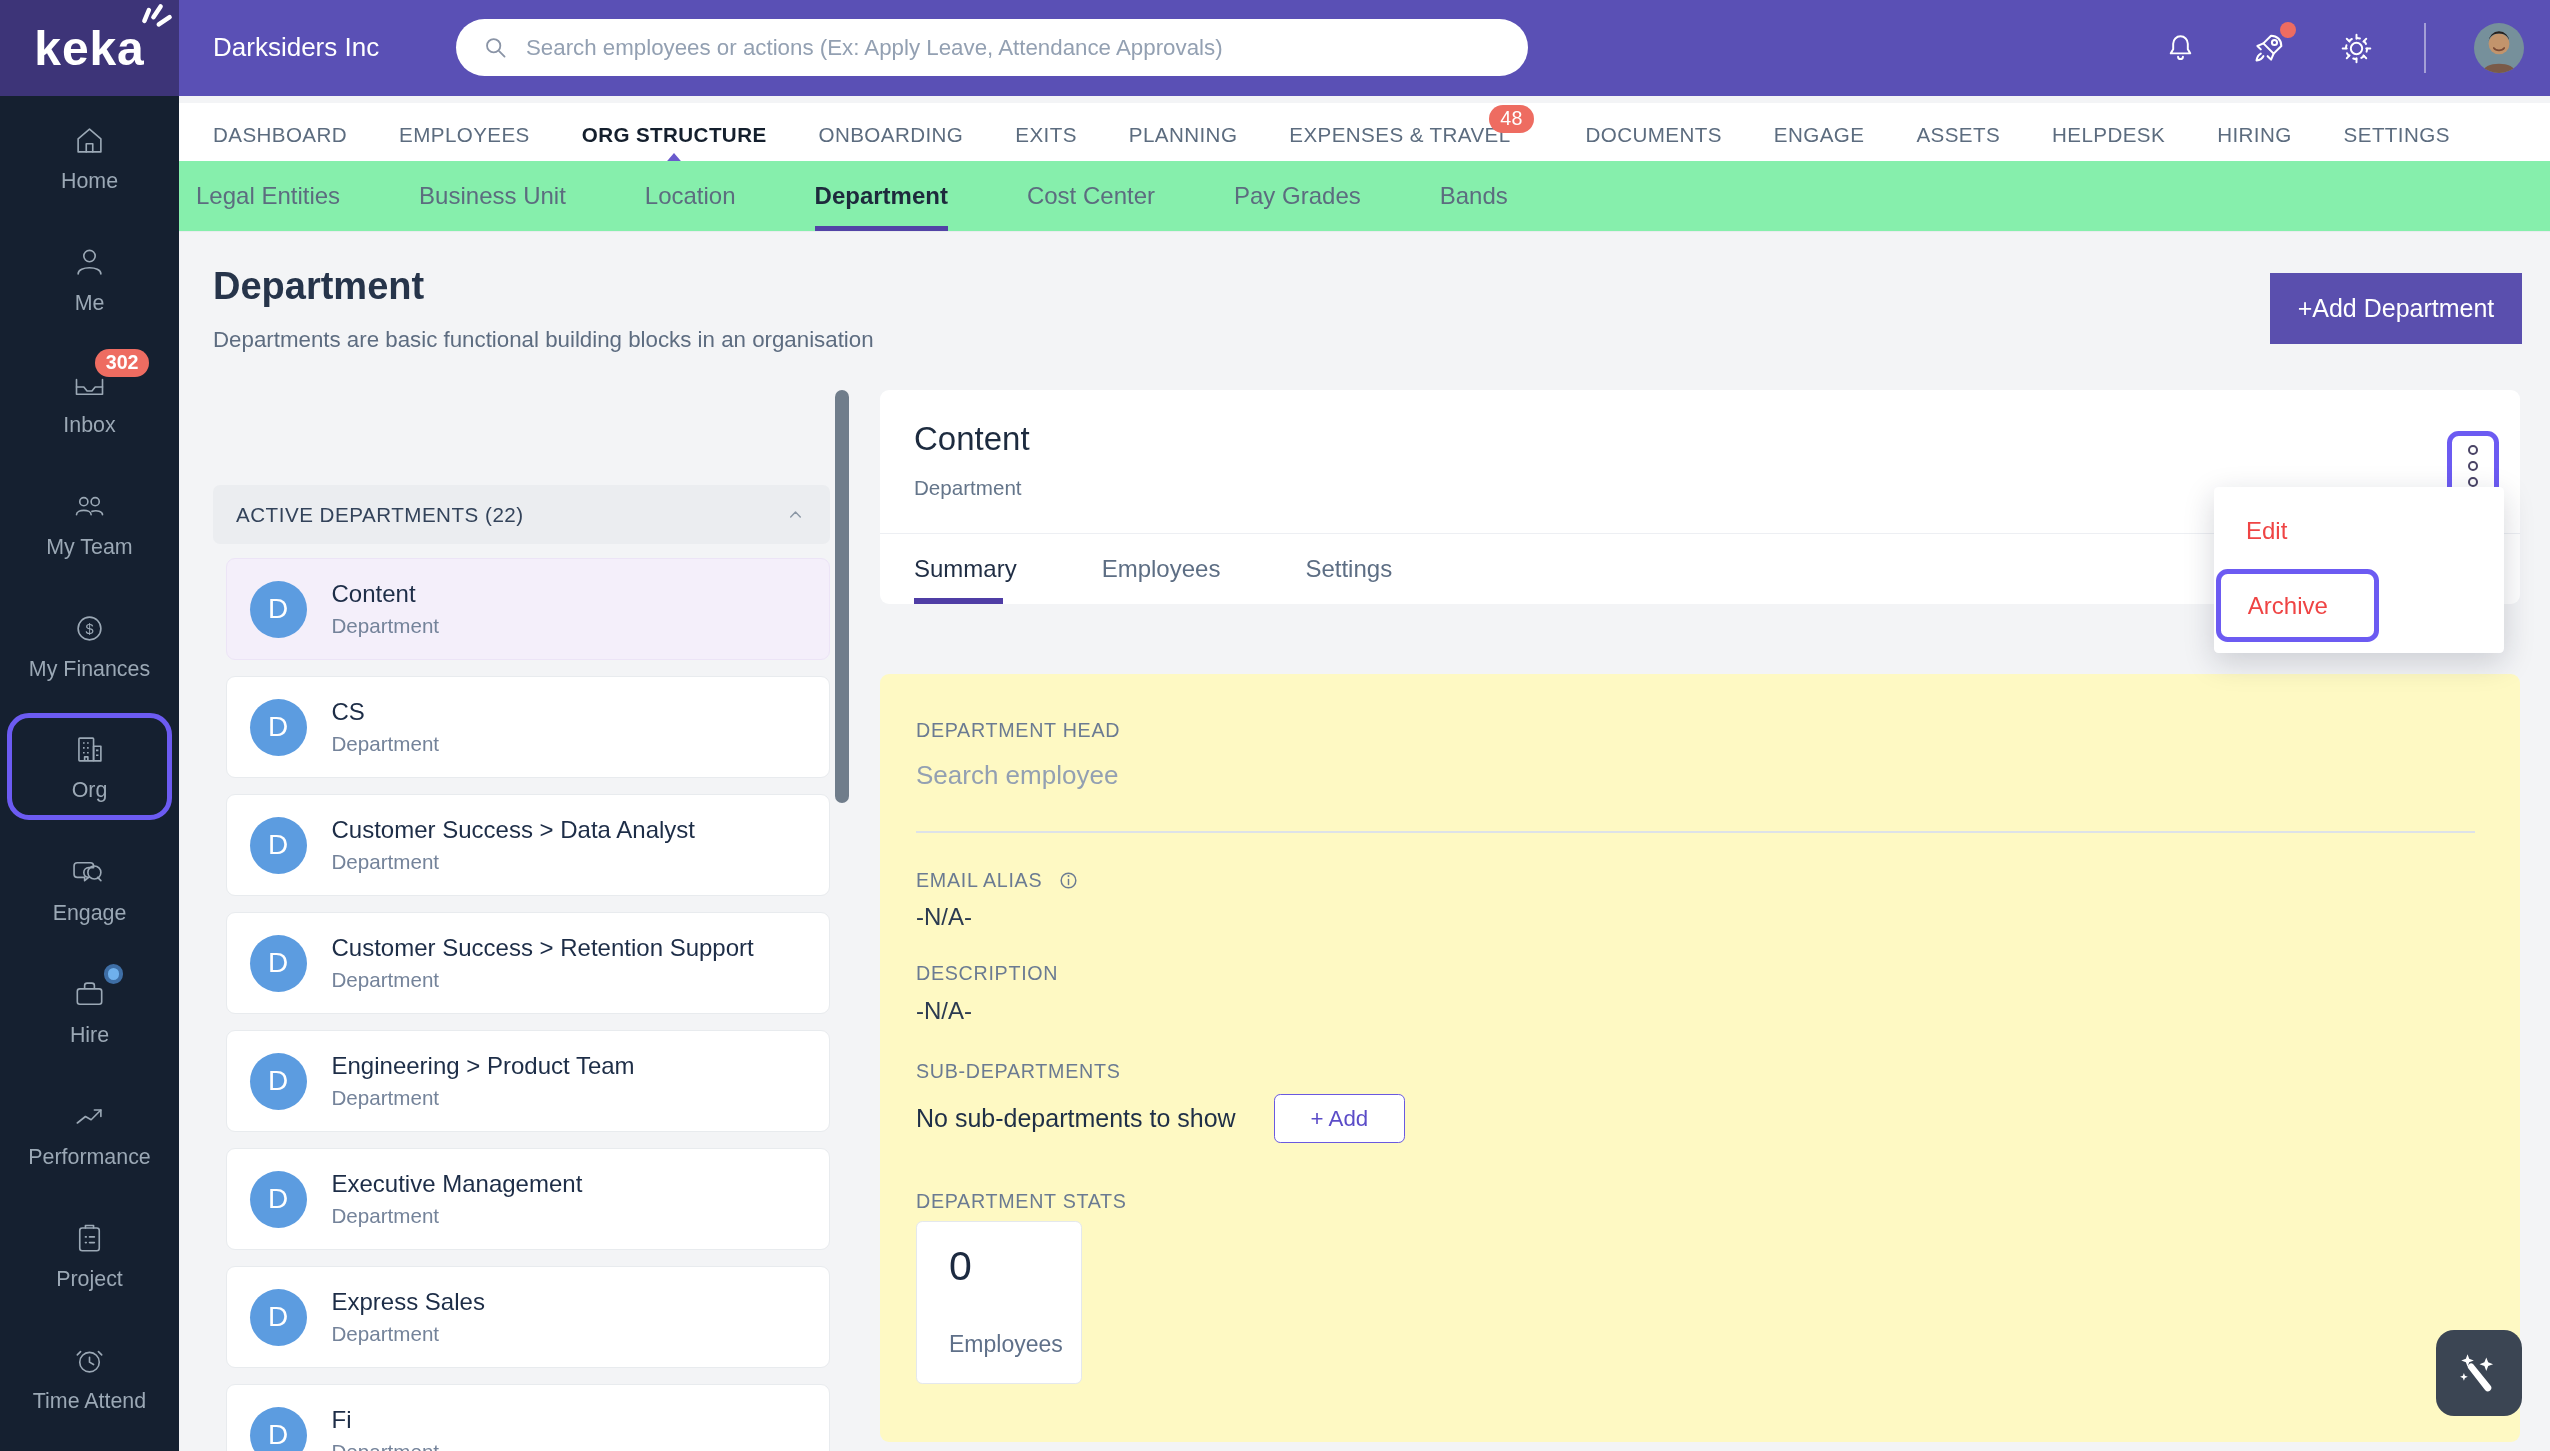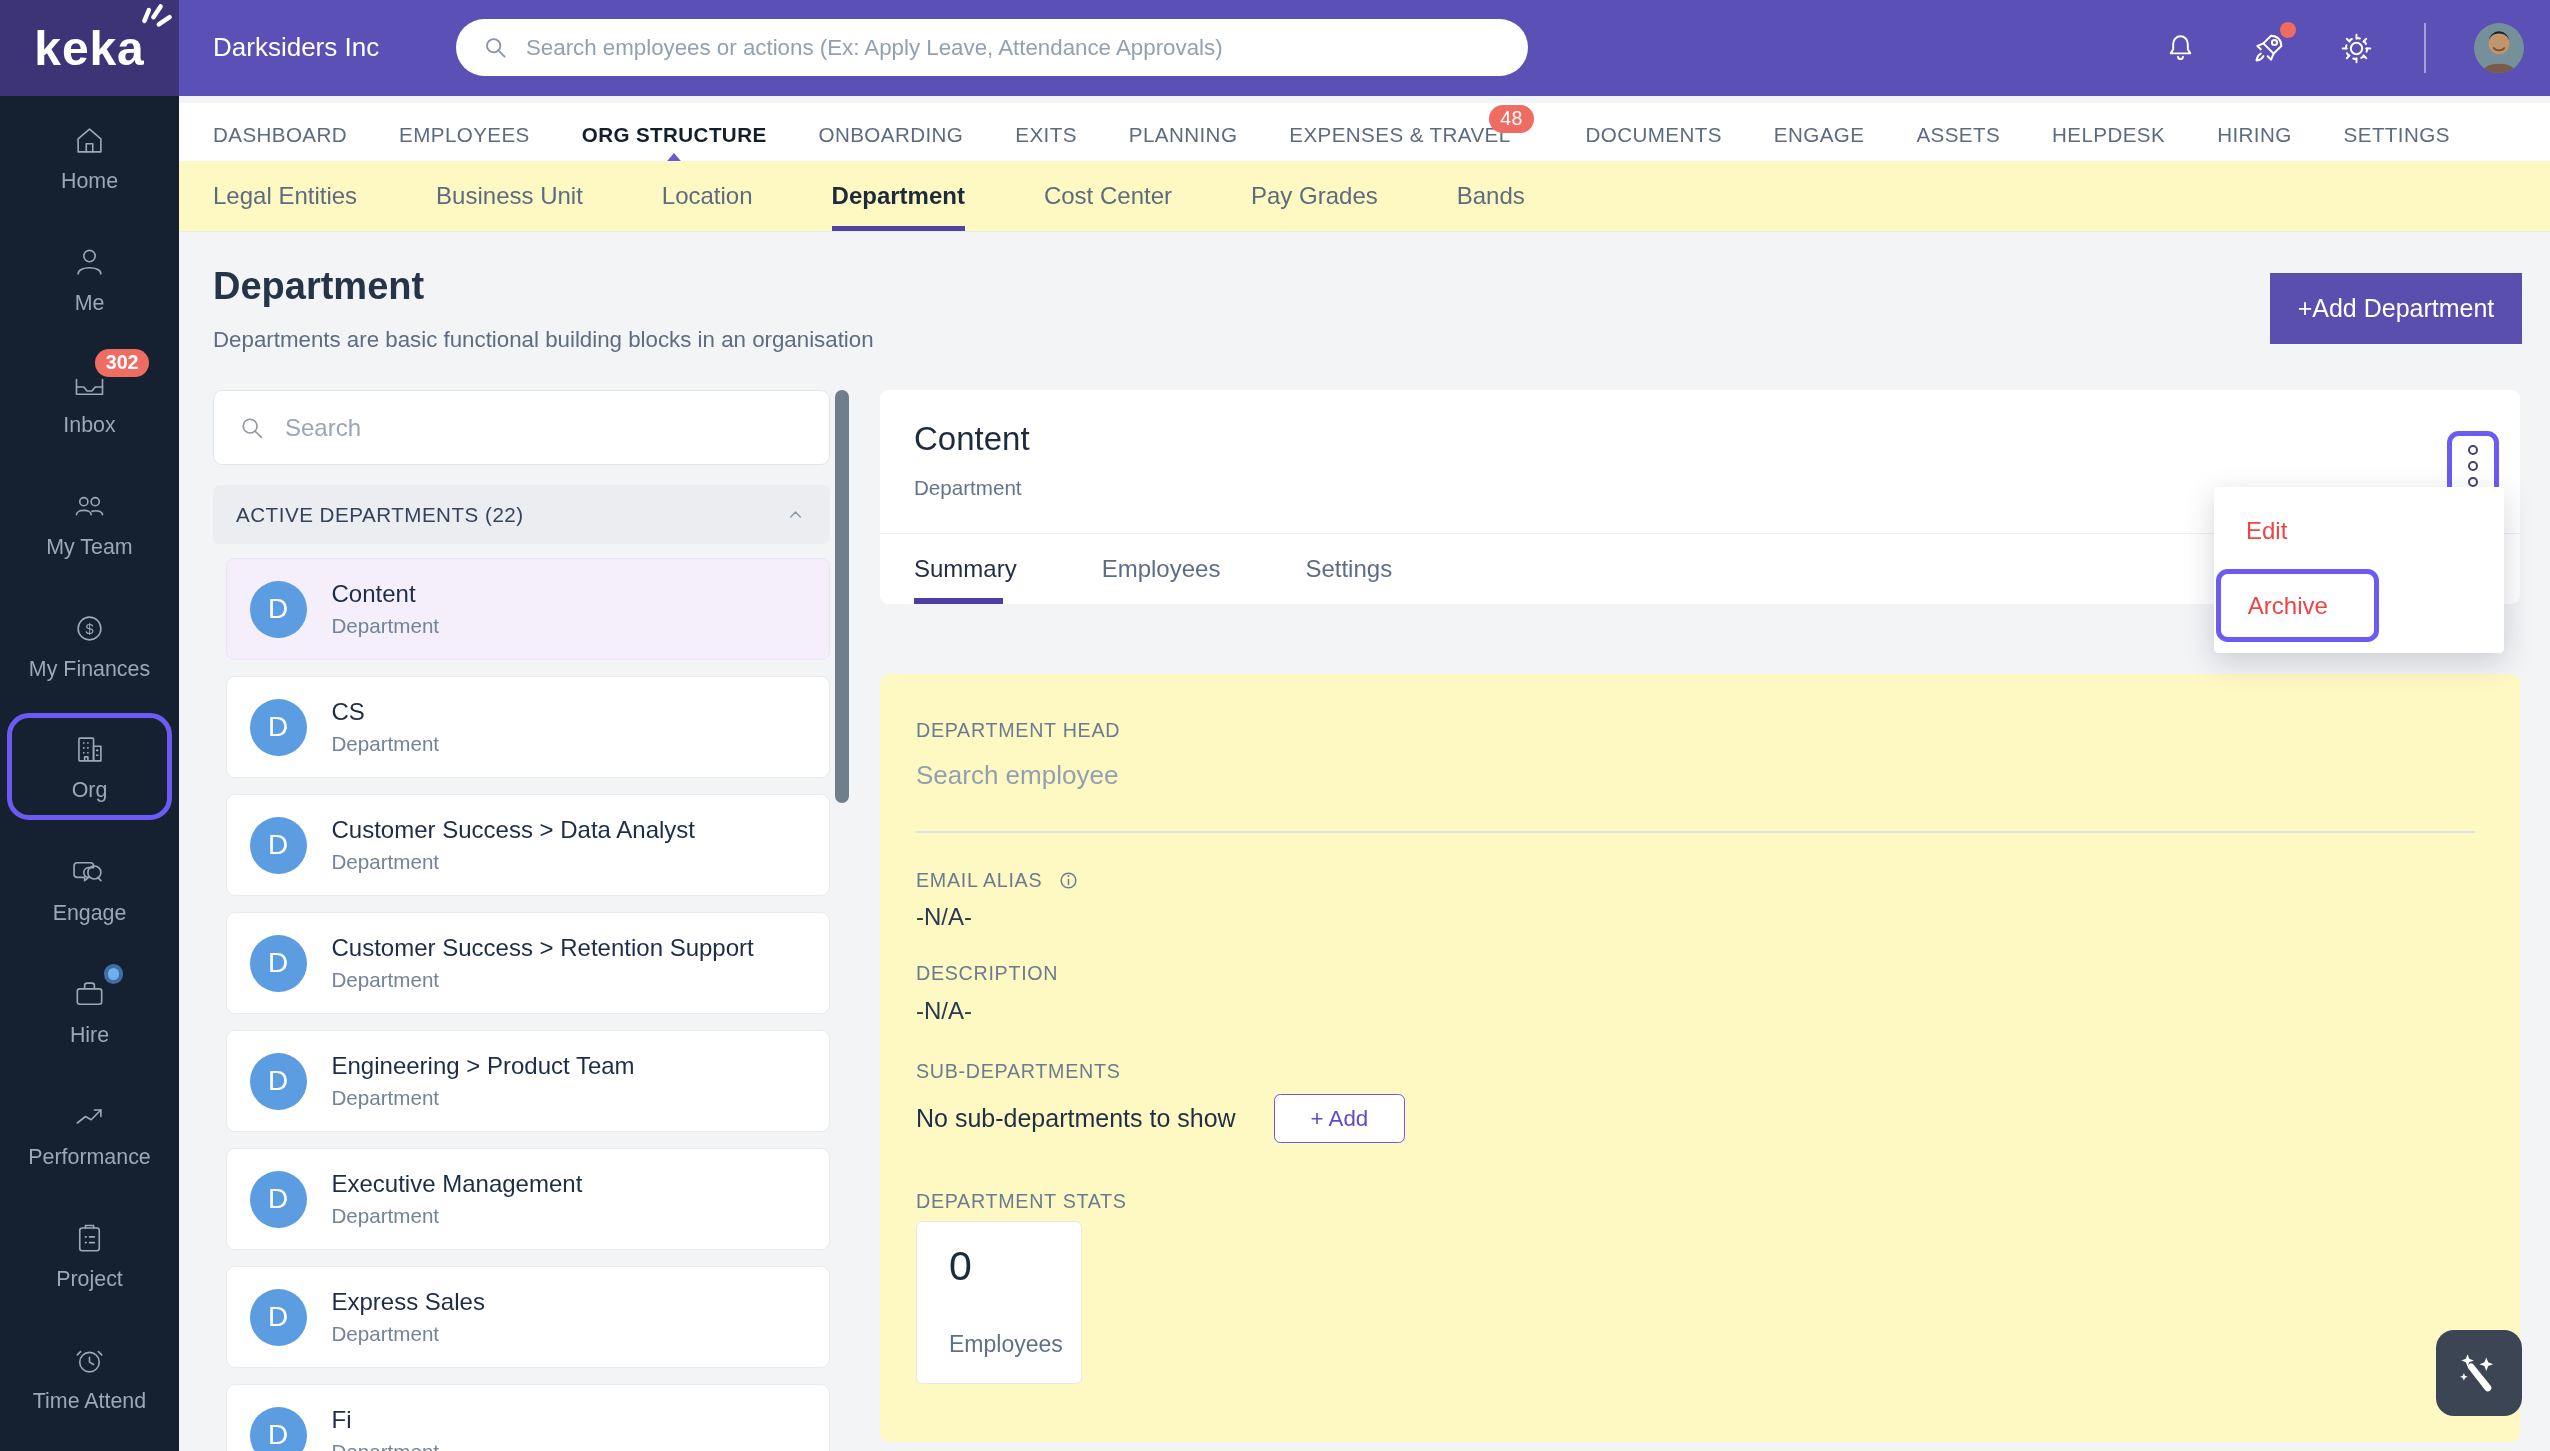--- a/index.html
+++ b/index.html
@@ -45,22 +45,22 @@
              border-bottom:0.9px solid var(--border); display:flex; align-items:center; padding-left:34px; gap:52px; z-index:3;margin-top:7px; }
   .mn-item { position:relative; height:100%; display:flex; align-items:center; font-size:20.6px; color:#5c6c7f;
              letter-spacing:0.4px; cursor:pointer; white-space:nowrap; }
   .mn-item.active { color:#141f2d; font-weight:bold; }
   .mn-item.active::after { content:""; position:absolute; bottom:0; left:50%; transform:translateX(-50%);
              border-left:12.5px solid transparent; border-right:12.5px solid transparent; border-bottom:14.3px solid #6a5acd; }
   .mn-badge { position:absolute; top:1.8px; right:-23px; background:var(--red); color:#fff; font-size:19.7px;
               padding:2.7px 10.7px; border-radius:14.3px; }
 
   
-  .subnav { position:absolute; left:179px; top:161px; width:2372px; height:71px; background:#fef9c3;
-            border-bottom:0.9px solid #e9ecef; display:flex; align-items:center; padding-left:34px; gap:79px; z-index:3; }
+  .subnav { position:absolute; left:179px; top:161px; width:2372px; height:71px; background:#86efac;
+            border-bottom:0.9px solid #e9ecef; display:flex; align-items:center; padding-left:17px; gap:79px; z-index:3; }
   .sn-item { position:relative; height:100%; display:flex; align-items:center; font-size:24px; color:#5c6c7f; cursor:pointer; }
   .sn-item.active { color:#1d2a3c; font-weight:600; }
   .sn-item.active::after { content:""; position:absolute; bottom:0; left:0; right:0; height:5.4px; background:var(--underline); }
 
   
   .page-title { position:absolute; left:213px; top:265px; font-size:38px; font-weight:600; color:#26344a; }
   .page-sub { position:absolute; left:213px; top:327px; font-size:22.3px; color:#5d6c80; }
   .add-btn { position:absolute; left:2270px; top:273px; width:252px; height:71px; background:var(--purple-btn);
              color:#fff; font-size:25px; border:none; border-radius:0; cursor:pointer;
              font-family:"Liberation Sans", sans-serif; }
@@ -324,27 +324,20 @@
   <span class="sn-item">Cost Center</span>
   <span class="sn-item">Pay Grades</span>
   <span class="sn-item">Bands</span>
 </div>
 
 <div class="page-title">Department</div>
 <div class="page-sub">Departments are basic functional building blocks in an organisation</div>
 <button class="add-btn">+Add Department</button>
 
 <div class="list-panel">
-  <div class="search-card">
-    <svg width="30" height="30" viewBox="0 0 48 48" fill="none" stroke="#8b97a5" stroke-width="2.6" stroke-linecap="round">
-        <circle cx="21" cy="21" r="11"></circle>
-        <path d="M30 30 L39 39"></path>
-      </svg>
-    <input type="text" placeholder="Search" style="">
-  </div>
   <div class="sect-head">
     <span>ACTIVE DEPARTMENTS (22)</span>
     <svg width="23" height="23" viewBox="0 0 48 48" fill="none" stroke="#8b97a5" stroke-width="3" stroke-linecap="round" stroke-linejoin="round">
         <path d="M14 29 L24 19 L34 29"></path>
       </svg>
   </div>
   <div class="dlist">
     <div class="dcard selected">
       <span class="davatar">D</span>
       <span>

